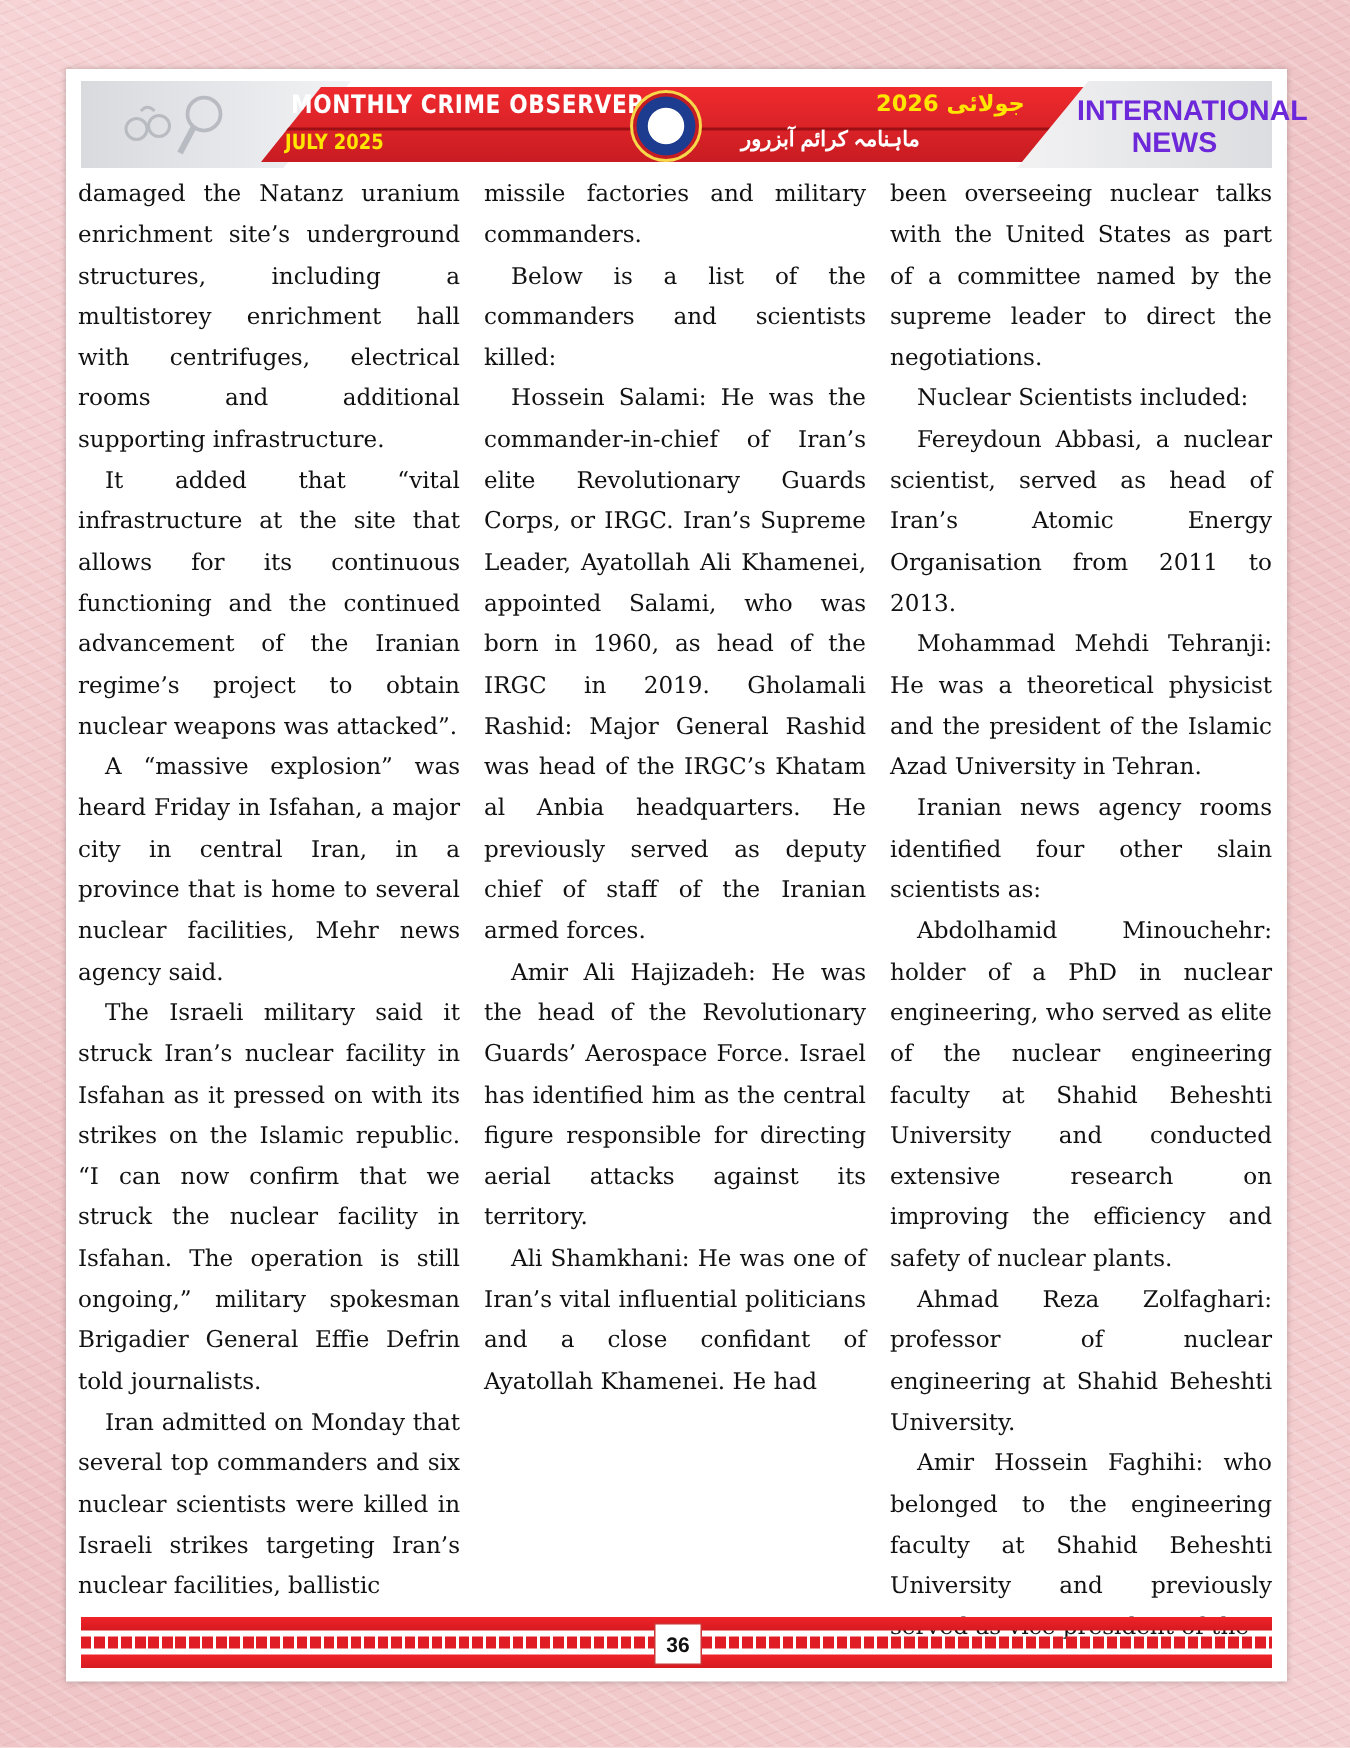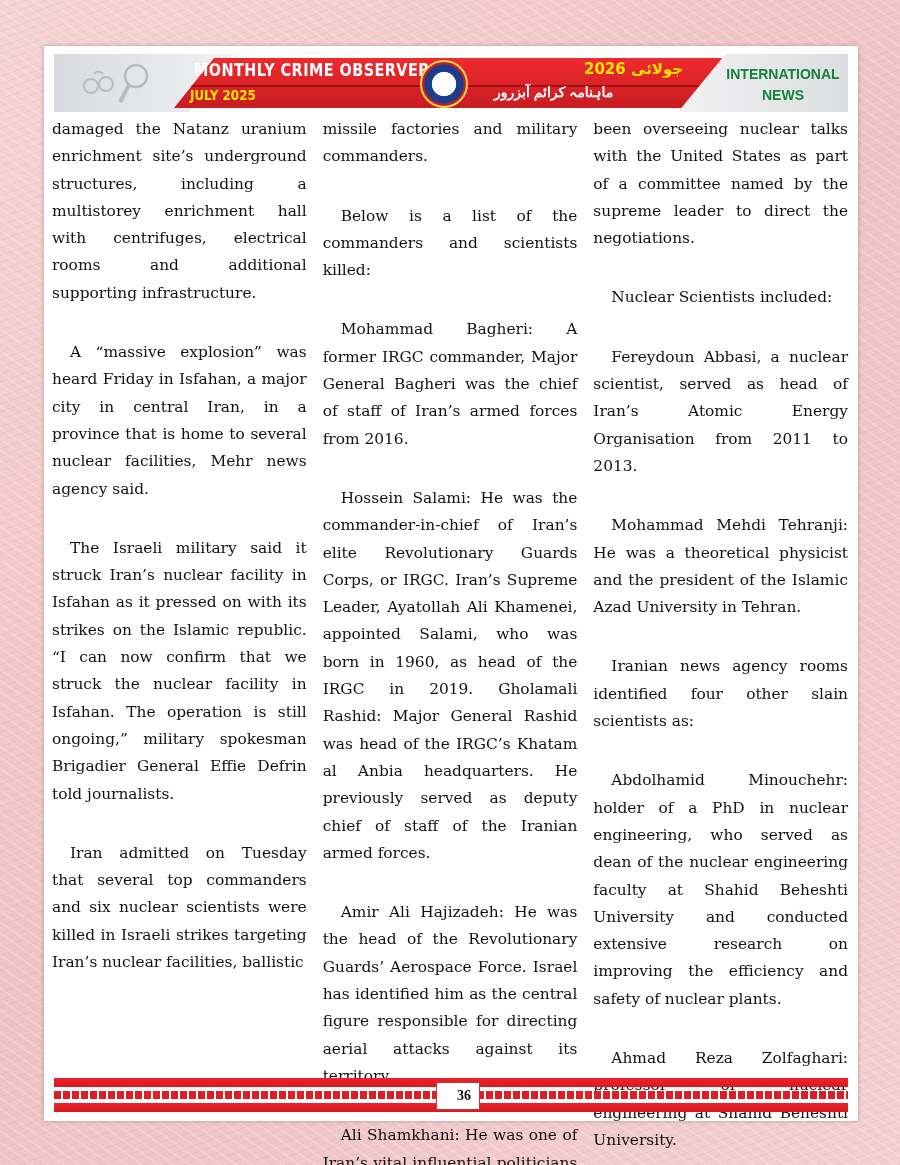--- a/index.html
+++ b/index.html
@@ -27,34 +27,34 @@
     color:#fff;font-size:17px;letter-spacing:0.5px;transform:scaleX(0.85);transform-origin:left;}
   .date-en{position:absolute;left:136px;top:33px;font-family:"DejaVu Sans",sans-serif;font-weight:bold;
     color:#ffe600;font-size:14px;transform:scaleX(0.85);transform-origin:left;}
   .logo{position:absolute;left:366px;top:6px;width:44px;height:44px;border-radius:50%;
     background:radial-gradient(circle,#fff 0 38%,#1d3b8f 40% 62%,#c41c22 64%);border:2px solid #f7d84a;}
   .date-ur{position:absolute;left:530px;top:6px;font-family:"DejaVu Sans",sans-serif;font-weight:bold;
     color:#ffe600;font-size:15px;direction:rtl;}
   .title-ur{position:absolute;left:440px;top:30px;font-family:Liberation Sans, sans-serif;font-weight:bold;
     color:#fff;font-size:14px;direction:rtl;}
   .section{position:absolute;right:0;top:10px;width:130px;text-align:center;
-    font-family:"Liberation Sans",sans-serif;font-weight:bold;font-size:14px;line-height:21px;color:#15803d;}
+    font-family:"Liberation Sans",sans-serif;font-weight:bold;font-size:19px;line-height:21px;color:#6d28d9;}
   .cols{position:absolute;left:8px;top:70px;width:796px;height:960px;display:flex;gap:16px;}
   .col{flex:1;font-family:"DejaVu Serif",serif;font-size:15.4px;line-height:27.3px;color:#111;
     text-align:justify;hyphens:none;}
   .col p{margin:0;text-indent:0;}
-  .col p.ind{text-indent:18px;margin-top:32px;}
+  .col p.ind{text-indent:18px;}
   .footer{position:absolute;left:10px;top:1032px;width:794px;height:34px;}
   .fbar{position:absolute;left:0;right:0;height:9px;background:linear-gradient(180deg,#ef2329,#d61a20);}
   .fbar.top{top:0;} .fbar.bot{bottom:0;}
   .dots{position:absolute;left:0;right:0;top:13px;height:8px;
     background:repeating-linear-gradient(90deg,#e01d24 0 7px,transparent 7px 9px);}
   .pageno{position:absolute;left:382px;top:4px;width:30px;height:26px;background:#fff;
-    border:1px solid #c33;font-family:Liberation Serif, serif;font-weight:bold;font-size:14px;
-    text-align:center;line-height:26px;color:#111;padding-left:12px;}
+    border:1px solid #c33;font-family:Liberation Sans, sans-serif;font-weight:bold;font-size:14px;
+    text-align:center;line-height:26px;color:#111;}
 </style>
 </head>
 <body>
 
 <div class="bg-news"></div>
 
 <div class="page">
   <div class="header">
     <div class="hdr-left">
       <svg class="icon-cuffs" viewBox="0 0 34 28">
@@ -78,39 +78,39 @@
     <div class="title-ur">ماہنامہ کرائم آبزرور</div>
     <div class="section">
       <div>INTERNATIONAL</div>
       <div>NEWS</div>
     </div>
   </div>
 
   <div class="cols">
     <div class="col">
         <p>damaged the Natanz uranium enrichment site’s underground structures, including a multistorey enrichment hall with centrifuges, electrical rooms and additional supporting infrastructure.</p>
+        <p class="ind">It added that “vital infrastructure at the site that allows for its continuous functioning and the continued advancement of the Iranian regime’s project to obtain nuclear weapons was attacked”.</p>
         <p class="ind">A “massive explosion” was heard Friday in Isfahan, a major city in central Iran, in a province that is home to several nuclear facilities, Mehr news agency said.</p>
         <p class="ind">The Israeli military said it struck Iran’s nuclear facility in Isfahan as it pressed on with its strikes on the Islamic republic. “I can now confirm that we struck the nuclear facility in Isfahan. The operation is still ongoing,” military spokesman Brigadier General Effie Defrin told journalists.</p>
-        <p class="ind">Iran admitted on Tuesday that several top commanders and six nuclear scientists were killed in Israeli strikes targeting Iran’s nuclear facilities, ballistic</p>
+        <p class="ind">Iran admitted on Monday that several top commanders and six nuclear scientists were killed in Israeli strikes targeting Iran’s nuclear facilities, ballistic</p>
       </div>
     <div class="col">
         <p>missile factories and military commanders.</p>
         <p class="ind">Below is a list of the commanders and scientists killed:</p>
-        <p class="ind">Mohammad Bagheri: A former IRGC commander, Major General Bagheri was the chief of staff of Iran’s armed forces from 2016.</p>
         <p class="ind">Hossein Salami: He was the commander-in-chief of Iran’s elite Revolutionary Guards Corps, or IRGC. Iran’s Supreme Leader, Ayatollah Ali Khamenei, appointed Salami, who was born in 1960, as head of the IRGC in 2019. Gholamali Rashid: Major General Rashid was head of the IRGC’s Khatam al Anbia headquarters. He previously served as deputy chief of staff of the Iranian armed forces.</p>
         <p class="ind">Amir Ali Hajizadeh: He was the head of the Revolutionary Guards’ Aerospace Force. Israel has identified him as the central figure responsible for directing aerial attacks against its territory.</p>
         <p class="ind">Ali Shamkhani: He was one of Iran’s vital influential politicians and a close confidant of Ayatollah Khamenei. He had</p>
       </div>
     <div class="col">
         <p>been overseeing nuclear talks with the United States as part of a committee named by the supreme leader to direct the negotiations.</p>
         <p class="ind">Nuclear Scientists included:</p>
         <p class="ind">Fereydoun Abbasi, a nuclear scientist, served as head of Iran’s Atomic Energy Organisation from 2011 to 2013.</p>
         <p class="ind">Mohammad Mehdi Tehranji: He was a theoretical physicist and the president of the Islamic Azad University in Tehran.</p>
         <p class="ind">Iranian news agency rooms identified four other slain scientists as:</p>
-        <p class="ind">Abdolhamid Minouchehr: holder of a PhD in nuclear engineering, who served as dean of the nuclear engineering faculty at Shahid Beheshti University and conducted extensive research on improving the efficiency and safety of nuclear plants.</p>
+        <p class="ind">Abdolhamid Minouchehr: holder of a PhD in nuclear engineering, who served as elite of the nuclear engineering faculty at Shahid Beheshti University and conducted extensive research on improving the efficiency and safety of nuclear plants.</p>
         <p class="ind">Ahmad Reza Zolfaghari: professor of nuclear engineering at Shahid Beheshti University.</p>
         <p class="ind">Amir Hossein Faghihi: who belonged to the engineering faculty at Shahid Beheshti University and previously served as vice president of the</p>
       </div>
   </div>
 
   <div class="footer">
     <div class="fbar top"></div>
     <div class="dots"></div>
     <div class="fbar bot"></div>
     <div class="pageno">36</div>

